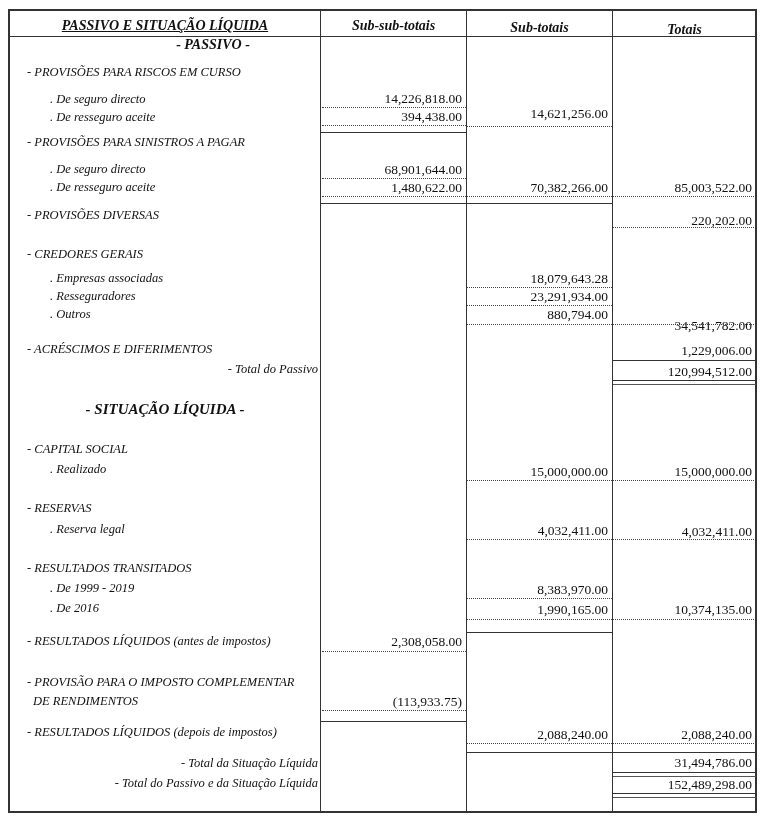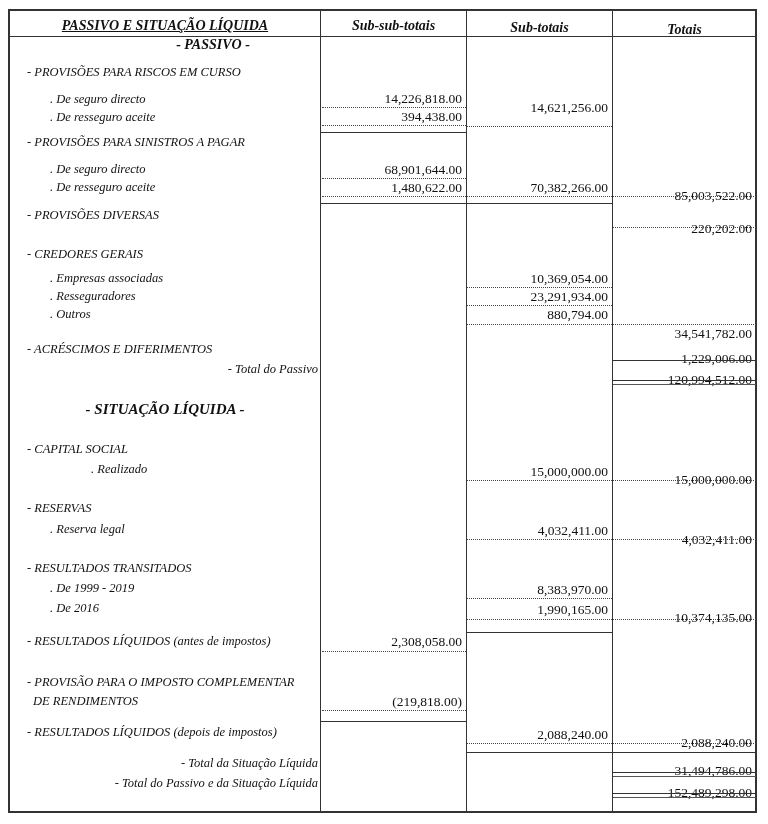--- a/index.html
+++ b/index.html
@@ -9,21 +9,21 @@
            border: 2px solid #333; box-sizing: border-box; }
   .vline { position: absolute; width: 0; border-left: 1.5px solid #333; }
   .hline { position: absolute; height: 0; border-top: 1.5px solid #333; }
   .dot { position: absolute; height: 0; border-top: 1px dotted #444; }
   .dbl { position: absolute; height: 3px; border-top: 1.5px solid #333; border-bottom: 1.5px solid #555; }
   .t { position: absolute; font-size: 12.5px; white-space: nowrap; line-height: 14px; font-style: italic; }
   .h { font-weight: bold; font-size: 14px; }
   .num { position: absolute; font-size: 13.5px; text-align: right; white-space: nowrap; line-height: 15px; }
   .c2 { right: calc(768px - 462px); }
   .c3 { right: calc(768px - 608px); }
-  .c4 { right: calc(768px - 752px); margin-top: 8px; }
+  .c4 { right: calc(768px - 752px); }
   .ctr { text-align: center; }
 </style>
 </head>
 <body>
 
 <div class="frame"></div>
 
 <div class="vline" style="left:320px; top:10px; height:802px;"></div>
 <div class="vline" style="left:466px; top:10px; height:802px;"></div>
 <div class="vline" style="left:612px; top:10px; height:802px;"></div>
@@ -37,21 +37,21 @@
 
 <div class="t h ctr" style="left:10px; width:310px; top:38px;padding-left:48px;">- PASSIVO -</div>
 
 <div class="t" style="left:27px; top:65px;">- PROVISÕES PARA RISCOS EM CURSO</div>
 <div class="t" style="left:50px; top:92px;">. De seguro directo</div>
 <div class="t" style="left:50px; top:110px;">. De resseguro aceite</div>
 <div class="num c2" style="top:91px;">14,226,818.00</div>
 <div class="dot" style="left:322px; width:144px; top:107px;"></div>
 <div class="num c2" style="top:109px;">394,438.00</div>
 <div class="dot" style="left:322px; width:144px; top:125px;"></div>
-<div class="num c3" style="top:100px;">14,621,256.00</div>
+<div class="num c3" style="top:106px;">14,621,256.00</div>
 <div class="dot" style="left:467px; width:145px; top:126px;"></div>
 <div class="hline" style="left:321px; width:146px; top:132px;"></div>
 
 <div class="t" style="left:27px; top:135px;">- PROVISÕES PARA SINISTROS A PAGAR</div>
 <div class="t" style="left:50px; top:162px;">. De seguro directo</div>
 <div class="t" style="left:50px; top:180px;">. De resseguro aceite</div>
 <div class="num c2" style="top:162px;">68,901,644.00</div>
 <div class="dot" style="left:322px; width:144px; top:178px;"></div>
 <div class="num c2" style="top:180px;">1,480,622.00</div>
 <div class="dot" style="left:322px; width:144px; top:196px;"></div>
@@ -61,39 +61,39 @@
 <div class="hline" style="left:321px; width:291px; top:203px;"></div>
 
 <div class="t" style="left:27px; top:208px;">- PROVISÕES DIVERSAS</div>
 <div class="num c4" style="top:213px;">220,202.00</div>
 <div class="dot" style="left:613px; width:143px; top:227px;"></div>
 
 <div class="t" style="left:27px; top:247px;">- CREDORES GERAIS</div>
 <div class="t" style="left:50px; top:271px;">. Empresas associadas</div>
 <div class="t" style="left:50px; top:289px;">. Resseguradores</div>
 <div class="t" style="left:50px; top:307px;">. Outros</div>
-<div class="num c3" style="top:271px;">10,369,054.00</div>
+<div class="num c3" style="top:271px;">18,079,643.28</div>
 <div class="dot" style="left:467px; width:145px; top:287px;"></div>
 <div class="num c3" style="top:289px;">23,291,934.00</div>
 <div class="dot" style="left:467px; width:145px; top:305px;"></div>
 <div class="num c3" style="top:307px;">880,794.00</div>
 <div class="num c4" style="top:318px;">34,541,782.00</div>
 <div class="dot" style="left:467px; width:289px; top:324px;"></div>
 
 <div class="t" style="left:27px; top:342px;">- ACRÉSCIMOS  E  DIFERIMENTOS</div>
 <div class="num c4" style="top:343px;">1,229,006.00</div>
 <div class="hline" style="left:613px; width:143px; top:360px;"></div>
 <div class="t" style="right:calc(768px - 318px); top:362px;">- Total do Passivo</div>
 <div class="num c4" style="top:364px;">120,994,512.00</div>
 <div class="dbl" style="left:613px; width:143px; top:380px;"></div>
 
 <div class="t h ctr" style="left:10px; width:310px; top:402px; font-size:15px;">- SITUAÇÃO LÍQUIDA -</div>
 
 <div class="t" style="left:27px; top:442px;">- CAPITAL SOCIAL</div>
-<div class="t" style="left:50px; top:462px;margin-left:41px;">. Realizado</div>
+<div class="t" style="left:50px; top:462px;">. Realizado</div>
 <div class="num c3" style="top:464px;">15,000,000.00</div>
 <div class="num c4" style="top:464px;">15,000,000.00</div>
 <div class="dot" style="left:467px; width:289px; top:480px;"></div>
 
 <div class="t" style="left:27px; top:501px;">- RESERVAS</div>
 <div class="t" style="left:50px; top:522px;">. Reserva legal</div>
 <div class="num c3" style="top:523px;">4,032,411.00</div>
 <div class="num c4" style="top:524px;">4,032,411.00</div>
 <div class="dot" style="left:467px; width:289px; top:539px;"></div>
 
@@ -106,21 +106,21 @@
 <div class="num c4" style="top:602px;">10,374,135.00</div>
 <div class="dot" style="left:467px; width:289px; top:619px;"></div>
 <div class="hline" style="left:467px; width:145px; top:632px;"></div>
 
 <div class="t" style="left:27px; top:634px;">- RESULTADOS LÍQUIDOS (antes de impostos)</div>
 <div class="num c2" style="top:634px;">2,308,058.00</div>
 <div class="dot" style="left:322px; width:144px; top:651px;"></div>
 
 <div class="t" style="left:27px; top:675px;">- PROVISÃO PARA O IMPOSTO COMPLEMENTAR</div>
 <div class="t" style="left:33px; top:694px;">DE RENDIMENTOS</div>
-<div class="num c2" style="top:694px;">(219,818.00)</div>
+<div class="num c2" style="top:694px;">(113,933.75)</div>
 <div class="dot" style="left:322px; width:144px; top:710px;"></div>
 <div class="hline" style="left:321px; width:146px; top:721px;"></div>
 
 <div class="t" style="left:27px; top:725px;">- RESULTADOS LÍQUIDOS (depois de impostos)</div>
 <div class="num c3" style="top:727px;">2,088,240.00</div>
 <div class="num c4" style="top:727px;">2,088,240.00</div>
 <div class="dot" style="left:467px; width:289px; top:743px;"></div>
 <div class="hline" style="left:467px; width:289px; top:752px;"></div>
 
 <div class="t" style="right:calc(768px - 318px); top:756px;">- Total da Situação Líquida</div>

